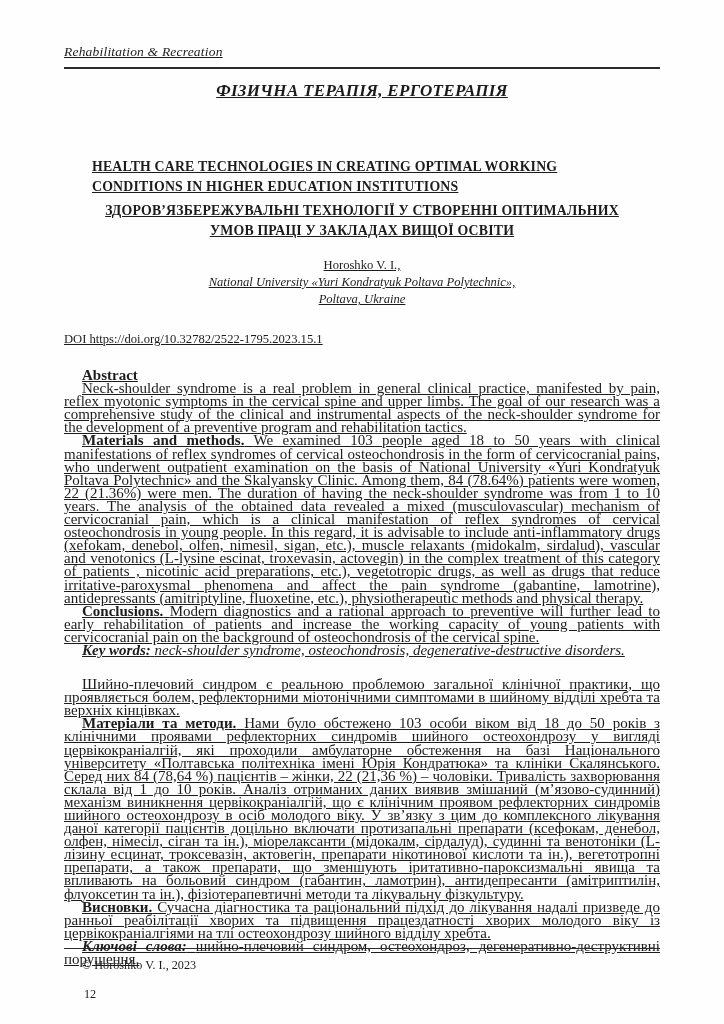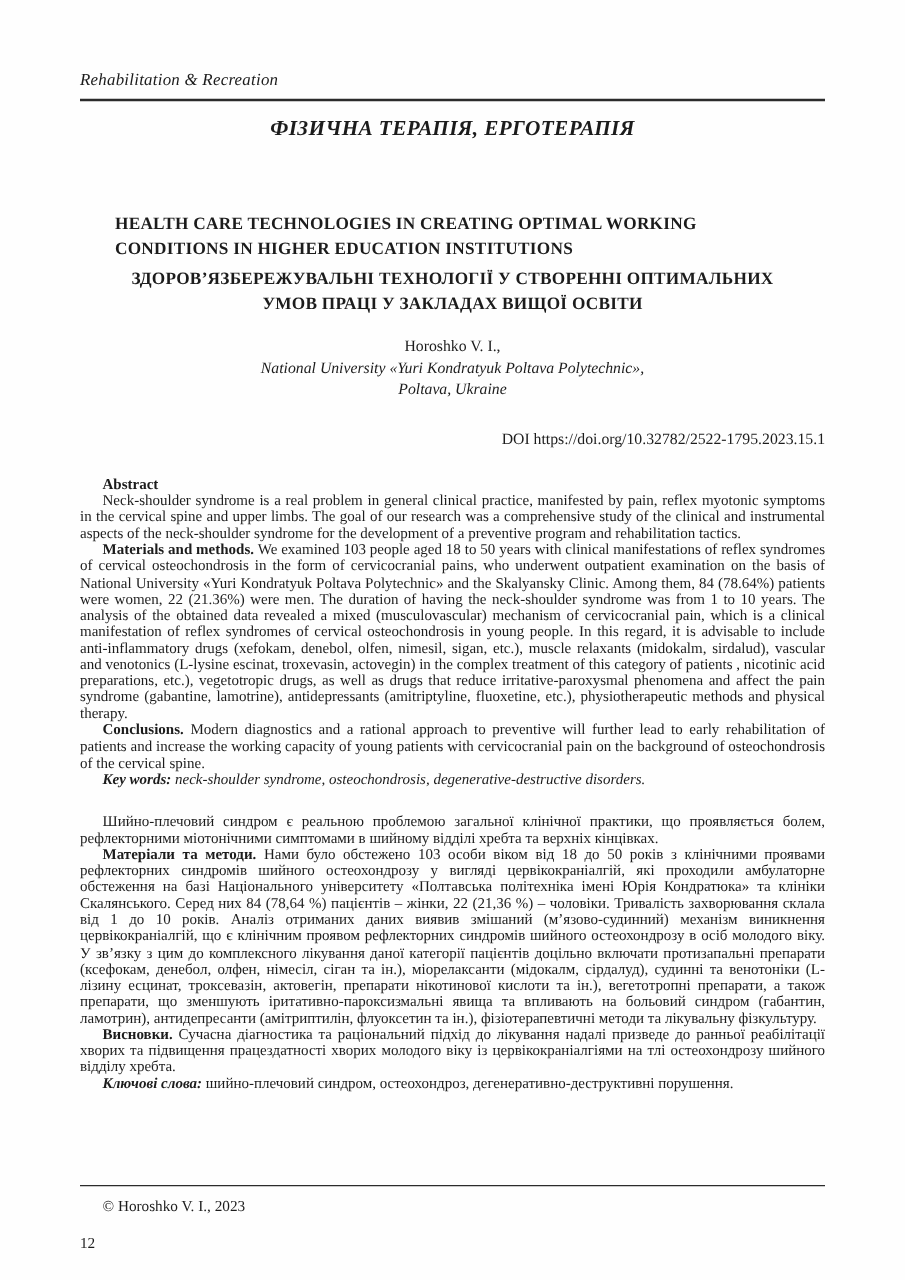--- a/index.html
+++ b/index.html
@@ -7,21 +7,21 @@
     position: relative;
     width: 724px;
     height: 1024px;
     margin: 0 auto;
     background: #fefefe;
     font-family: "Liberation Serif", serif;
     color: #1c1c1c;
     overflow: hidden;
     box-sizing: border-box;
   }
-  .content { padding: 56px 64px 0 64px; }
+  .content { padding: 44px 64px 0 64px; text-decoration: underline; }
 
   .journal-name {
     font-style: italic;
     font-size: 13.5px;
     letter-spacing: 0.2px;
   }
   .header-rule {
     margin-top: 7px;
     border: 0;
     border-top: 2.4px solid #2b2b2b;
@@ -56,26 +56,25 @@
     margin-top: 16px;
     text-align: center;
     font-size: 12.6px;
     line-height: 17px;
   }
   .author-block .affiliation { font-style: italic; }
 
   .doi {
     margin-top: 24px;
     font-size: 12.6px;
-    text-align: right;
   }
 
   .abstract {
     margin-top: 22px;
-    font-size: 12px;
+    font-size: 15px;
     line-height: 13.1px;
     text-align: justify;
   }
   .abstract p { margin: 0; text-indent: 18px; }
   .abstract .hd { font-weight: bold; }
   .abstract .lead { font-weight: bold; }
   .abstract .lead-i { font-weight: bold; font-style: italic; }
   .abstract .kw-en { font-style: italic; }
 
   .abstract-uk { margin-top: 21px; }
@@ -85,21 +84,21 @@
     left: 64px;
     right: 64px;
     bottom: 22px;
   }
   .footer-rule {
     border: 0;
     border-top: 1.6px solid #2b2b2b;
     margin: 0 0 9px 0;
   }
   .copyright { font-size: 12.2px; margin-left: 18px; }
-  .page-number { font-size: 12.2px; margin-top: 14px; }
+  .page-number { font-size: 12.2px; margin-top: 14px; margin-left: 20px; }
 </style>
 </head>
 <body>
 
 <div class="page">
   <div class="content">
 
     <div class="journal-name">Rehabilitation &amp; Recreation</div>
     <hr class="header-rule">
     <div class="section-heading">ФІЗИЧНА ТЕРАПІЯ, ЕРГОТЕРАПІЯ</div>

